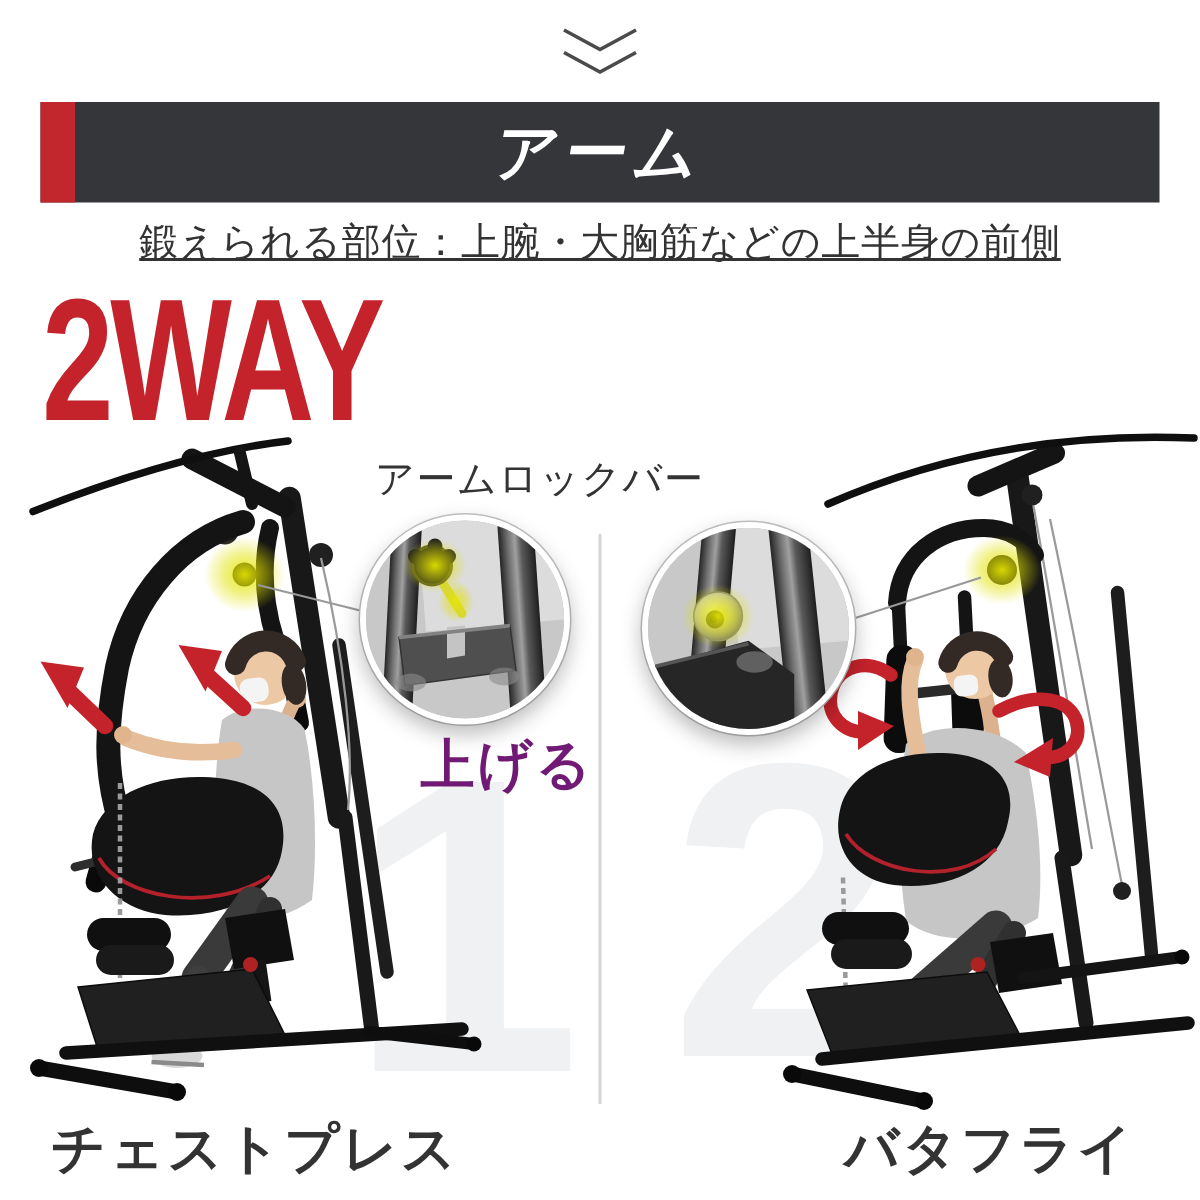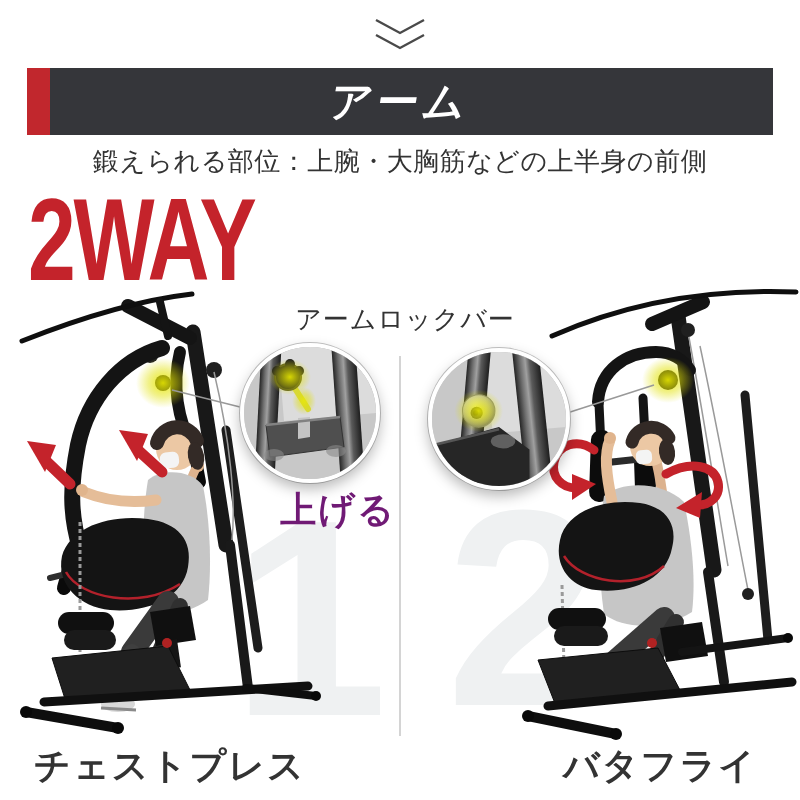--- a/index.html
+++ b/index.html
@@ -8,34 +8,34 @@
     font-family:"Liberation Sans","DejaVu Sans",sans-serif;color:#333;
   }
   .abs{position:absolute;}
   
   .chevron{left:372px;top:14px;width:56px;height:44px;}
   
   .title-bar{left:27px;top:68px;width:746px;height:67px;background:#35363a;display:flex;align-items:center;justify-content:center;}
   .title-accent{position:absolute;left:0;top:0;width:23px;height:67px;background:#c1272d;}
   .title-text{color:#fff;font-size:42px;font-weight:bold;transform:skewX(-10deg);display:inline-block;letter-spacing:4px;}
   
-  .target-note{left:0;top:144px;width:800px;text-align:center;font-size:26px;color:#333;letter-spacing:0.5px;}
+  .target-note{left:0;top:144px;width:800px;text-align:center;font-size:26px;color:#333;letter-spacing:0.5px;text-decoration:underline;}
   
   .badge{left:28px;top:182px;font-size:116px;line-height:1;font-weight:900;color:#c4232b;transform:scaleX(0.74);transform-origin:left top;letter-spacing:-3px;}
   .feature-desc{left:240px;top:213px;font-size:26px;line-height:38px;color:#2b2b2b;}
   
   .numeral{font-weight:bold;color:#eff1f2;font-size:280px;line-height:1;width:160px;text-align:center;}
   .numeral-1{left:230px;top:478px;}
   .numeral-2{left:444px;top:468px;}
   
   .divider{left:399px;top:356px;width:2px;height:380px;background:#d4d4d4;}
   
   .scene{left:0;top:0;width:800px;height:800px;pointer-events:none;}
   
-  .lockbar-label{left:250px;top:302px;width:310px;text-align:center;font-size:26px;color:#333;letter-spacing:1px;}
+  .lockbar-label{left:250px;top:302px;width:310px;font-size:26px;color:#333;letter-spacing:1px;}
   
   .inset{border-radius:50%;border:4px solid #fff;box-shadow:0 6px 14px rgba(0,0,0,.28),0 0 0 1px #c6c6c6;overflow:hidden;background:#c8c8c8;}
   .inset-left{left:240px;top:343px;width:132px;height:132px;}
   .inset-right{left:428px;top:348px;width:134px;height:134px;}
   .inset svg{display:block;width:100%;height:100%;}
   .caption{font-weight:bold;font-size:36px;color:#701a75;width:180px;text-align:right;letter-spacing:2px;}
   .caption-left{left:216px;top:486px;}
   .caption-right{left:406px;top:491px;}
   
   .exercise-name{font-weight:bold;font-size:36px;color:#333;width:360px;text-align:center;letter-spacing:2px;}

